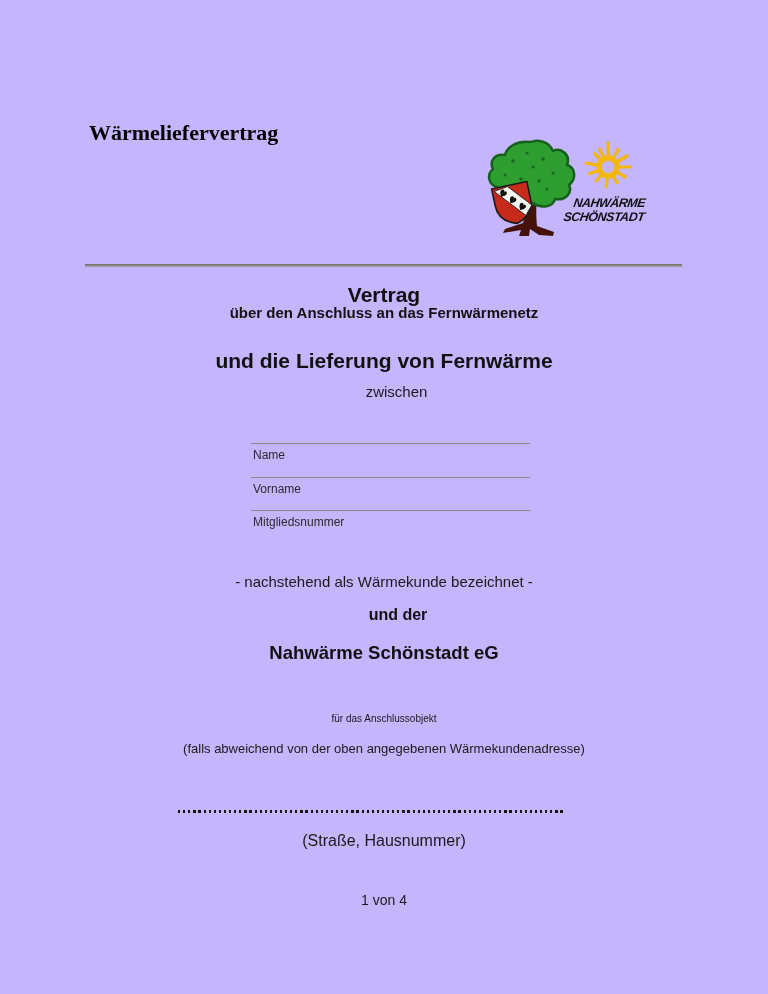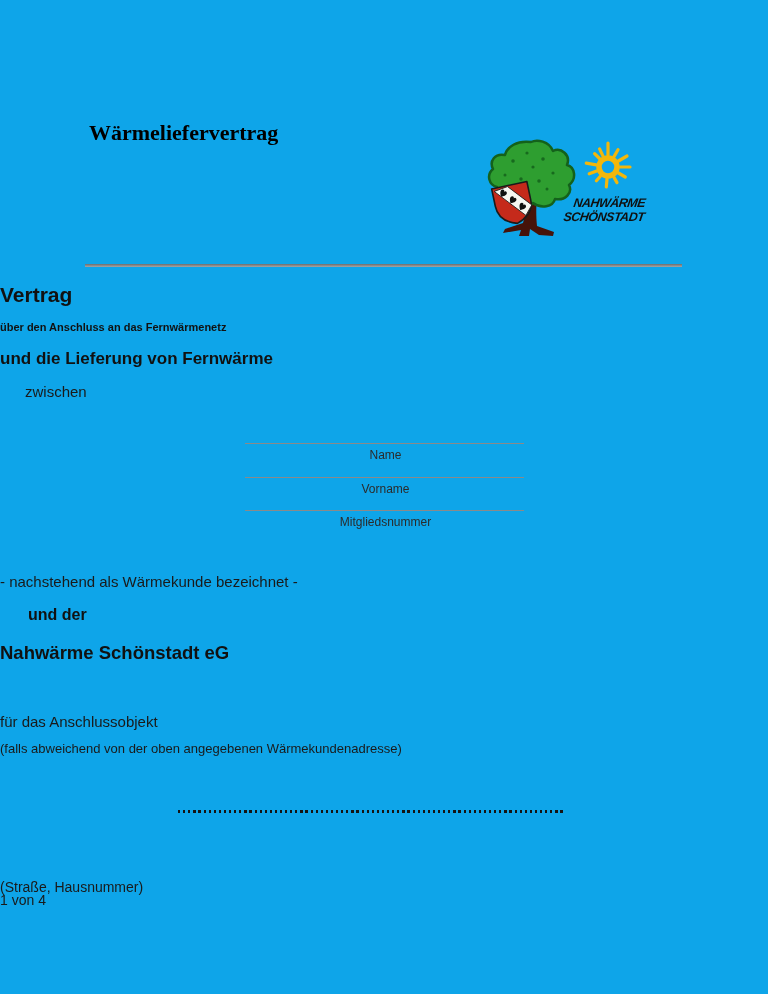--- a/index.html
+++ b/index.html
@@ -1,53 +1,53 @@
 <!DOCTYPE html>
 <html><head>
 <meta charset="utf-8">
 <style>
   html,body{margin:0;padding:0;background:#ffffff;}
   .page{
     position:relative;
     width:768px;height:994px;
-    background:#0ea5e9;
+    background:#c4b5fd;
     font-family:"Liberation Sans","DejaVu Sans",sans-serif;
     color:#1a1a1a;
     overflow:hidden;
   }
   .doc-title{
     position:absolute;left:89px;top:120px;
     font-family:"Liberation Serif","DejaVu Serif",serif;
     font-weight:bold;font-size:22px;color:#000;
   }
   .logo{position:absolute;left:487px;top:139px;width:165px;height:100px;}
   .rule{
     position:absolute;left:85px;top:264px;width:597px;height:3px;
     background:linear-gradient(#6e6e6e,#a6a6a6);
   }
-  .center{position:absolute;left:0;right:0;text-align:left;}
+  .center{position:absolute;left:0;right:0;text-align:center;}
   .h-vertrag{top:283px;font-size:21px;font-weight:bold;color:#111;}
-  .sub1{top:321px;font-size:11px;font-weight:bold;color:#111;}
-  .sub2{top:349px;font-size:17px;font-weight:bold;color:#111;}
+  .sub1{top:304px;font-size:15px;font-weight:bold;color:#111;}
+  .sub2{top:349px;font-size:21px;font-weight:bold;color:#111;}
   .zwischen{top:383px;font-size:15px;margin-left:25px;}
-  .fields{position:absolute;left:245px;top:443px;width:279px;text-align:center;}
+  .fields{position:absolute;left:251px;top:443px;width:279px;}
   .field-row{position:relative;height:33.5px;}
   .field-line{border-top:1.6px solid #8a8a8a;height:0;width:279px;}
   .field-label{font-size:12px;color:#2b2b2b;padding:4px 0 0 2px;}
   .kunde-note{top:573px;font-size:15px;}
   .und-der{top:606px;font-size:16px;font-weight:bold;color:#111;padding-left:28px;}
   .supplier{top:642px;font-size:18.5px;font-weight:bold;color:#111;}
   .lieferant-note{top:681px;font-size:15px;}
-  .objekt{top:713px;font-size:15px;}
+  .objekt{top:713px;font-size:10px;}
   .falls{top:741px;font-size:13px;}
   .dotted-line{
     position:absolute;left:178px;top:810px;width:387px;height:3px;
     background:repeating-linear-gradient(to right,#141414 0px,#141414 2.2px,transparent 2.2px,transparent 5.1px);
   }
-  .strasse-caption{top:832px;font-size:14px;margin-top:47px;}
+  .strasse-caption{top:832px;font-size:16px;}
   .page-num{top:892px;font-size:14px;}
 </style>
 </head>
 <body>
 
 <div class="page">
 
   <div class="doc-title">Wärmeliefervertrag</div>
 
   <svg class="logo" viewBox="0 0 165 100" xmlns="http://www.w3.org/2000/svg">

